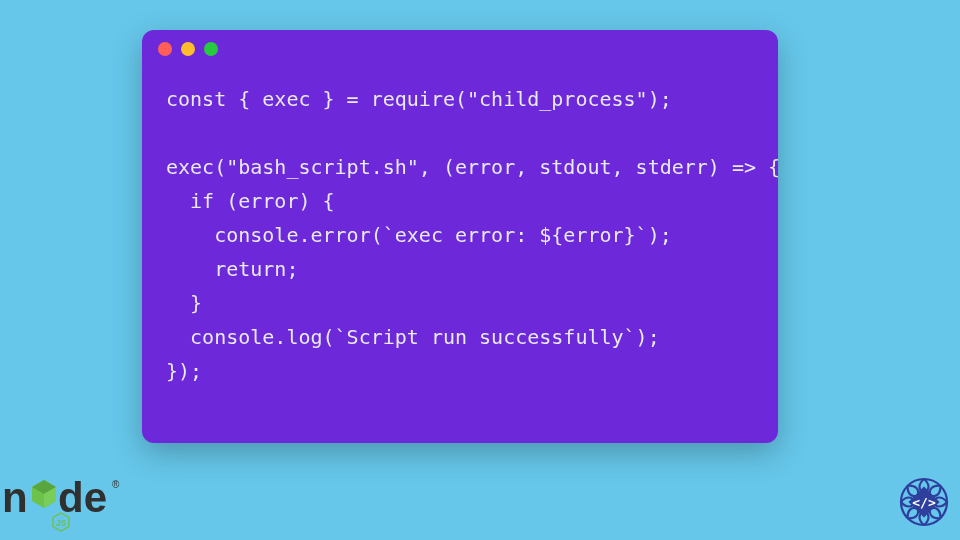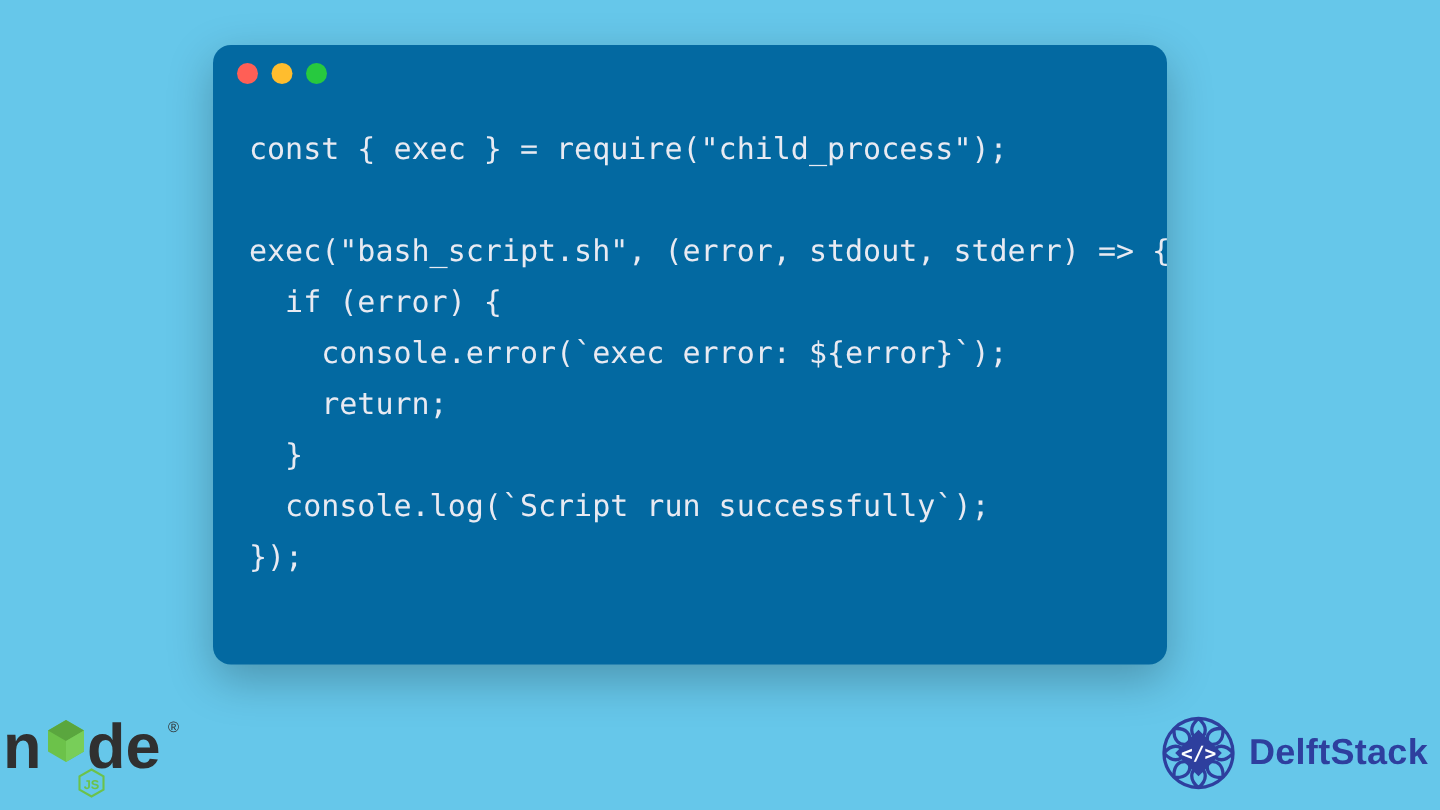--- a/index.html
+++ b/index.html
@@ -8,21 +8,21 @@
       background: #66c7ea;
       font-family: -apple-system, BlinkMacSystemFont, "Segoe UI", sans-serif;
       position: relative;
     }
     .code-window {
       position: absolute;
       left: 142px;
       top: 30px;
       width: 636px;
       height: 413px;
-      background: #0369a1;
+      background: #6d28d9;
       border-radius: 12px;
       box-shadow: 0 10px 30px rgba(0,0,0,0.25);
       overflow: hidden;
     }
     .titlebar {
       height: 38px;
       display: flex;
       align-items: center;
       padding-left: 16px;
       gap: 9px;
@@ -133,14 +133,13 @@
           <path d="M0,-23 C6,-18 6,-12 0,-9 C-6,-12 -6,-18 0,-23" transform="rotate(225)"></path>
           <path d="M0,-23 C6,-18 6,-12 0,-9 C-6,-12 -6,-18 0,-23" transform="rotate(270)"></path>
           <path d="M0,-23 C6,-18 6,-12 0,-9 C-6,-12 -6,-18 0,-23" transform="rotate(315)"></path>
         </g>
 
         <rect x="-11" y="-11" width="22" height="22" transform="rotate(45)" fill="#2e3f9e"></rect>
         <text x="0" y="4.5" text-anchor="middle" font-size="13" font-weight="700" fill="#fff" font-family="Consolas, monospace">&lt;/&gt;</text>
       </g>
     </svg>
   </div>
-  <span class="delft-text">DelftStack</span>
 </div>
 
 </body></html>

